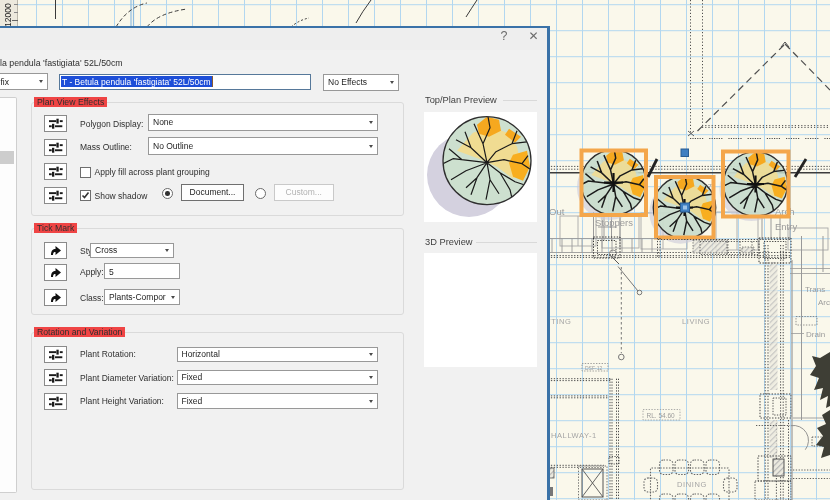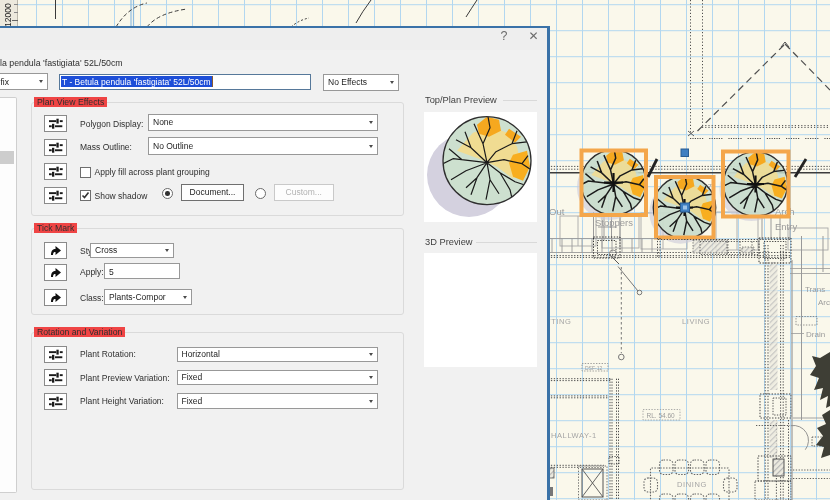--- a/index.html
+++ b/index.html
@@ -336,21 +336,21 @@
         <path d="M6 12 C6 7.5 8 6 10.5 6 L10.5 3 L16 7.5 L10.5 12 L10.5 9 C9 9 8 9.5 8 12 Z" fill="#111"></path>
       </svg></div>
 <div class="abs t9" style="left:80px;top:267px">Apply:</div>
 <div class="abs" style="left:104px;top:263px;width:76px;height:16px;background:#fff;border:1px solid #989898">
       <span style="position:absolute;left:4px;top:3px;font-size:8.5px;color:#1d1d1d">5</span>
     </div>
 <div class="ibtn" style="left:44px;top:289px"><svg width="21" height="15">
         <path d="M6 12 C6 7.5 8 6 10.5 6 L10.5 3 L16 7.5 L10.5 12 L10.5 9 C9 9 8 9.5 8 12 Z" fill="#111"></path>
       </svg></div>
 <div class="abs t9" style="left:80px;top:292.5px">Class:</div>
-<div class="combo" style="left:104px;top:289px;width:88px;height:16px">
+<div class="combo" style="left:104px;top:289px;width:76px;height:16px">
       <span>Plants-Compor</span>
       <i class="arr"></i>
     </div>
 
 <div class="gbox" style="left:31px;top:332px;width:373px;height:158px"></div>
 <div class="glab" style="left:34px;top:327px">Rotation and Variation</div>
 <div class="ibtn" style="left:44px;top:345.5px"><svg width="21" height="15">
         <g fill="#1a1a1a">
           <rect x="4" y="4.2" width="7.2" height="1.9"></rect>
           <rect x="11.4" y="2.7" width="2.3" height="4.9"></rect>
@@ -368,21 +368,21 @@
 <div class="ibtn" style="left:44px;top:369px"><svg width="21" height="15">
         <g fill="#1a1a1a">
           <rect x="4" y="4.2" width="7.2" height="1.9"></rect>
           <rect x="11.4" y="2.7" width="2.3" height="4.9"></rect>
           <rect x="14.8" y="4.2" width="2.9" height="1.9"></rect>
           <rect x="4" y="9.3" width="2.7" height="1.9"></rect>
           <rect x="7" y="7.8" width="2.3" height="4.9"></rect>
           <rect x="10" y="9.3" width="7.3" height="1.9"></rect>
         </g>
       </svg></div>
-<div class="abs t9" style="left:80px;top:372.5px">Plant Preview Variation:</div>
+<div class="abs t9" style="left:80px;top:372.5px">Plant Diameter Variation:</div>
 <div class="combo" style="left:176.5px;top:369.5px;width:201.5px;height:15.5px">
       <span>Fixed</span>
       <i class="arr"></i>
     </div>
 <div class="ibtn" style="left:44px;top:392.5px"><svg width="21" height="15">
         <g fill="#1a1a1a">
           <rect x="4" y="4.2" width="7.2" height="1.9"></rect>
           <rect x="11.4" y="2.7" width="2.3" height="4.9"></rect>
           <rect x="14.8" y="4.2" width="2.9" height="1.9"></rect>
           <rect x="4" y="9.3" width="2.7" height="1.9"></rect>

